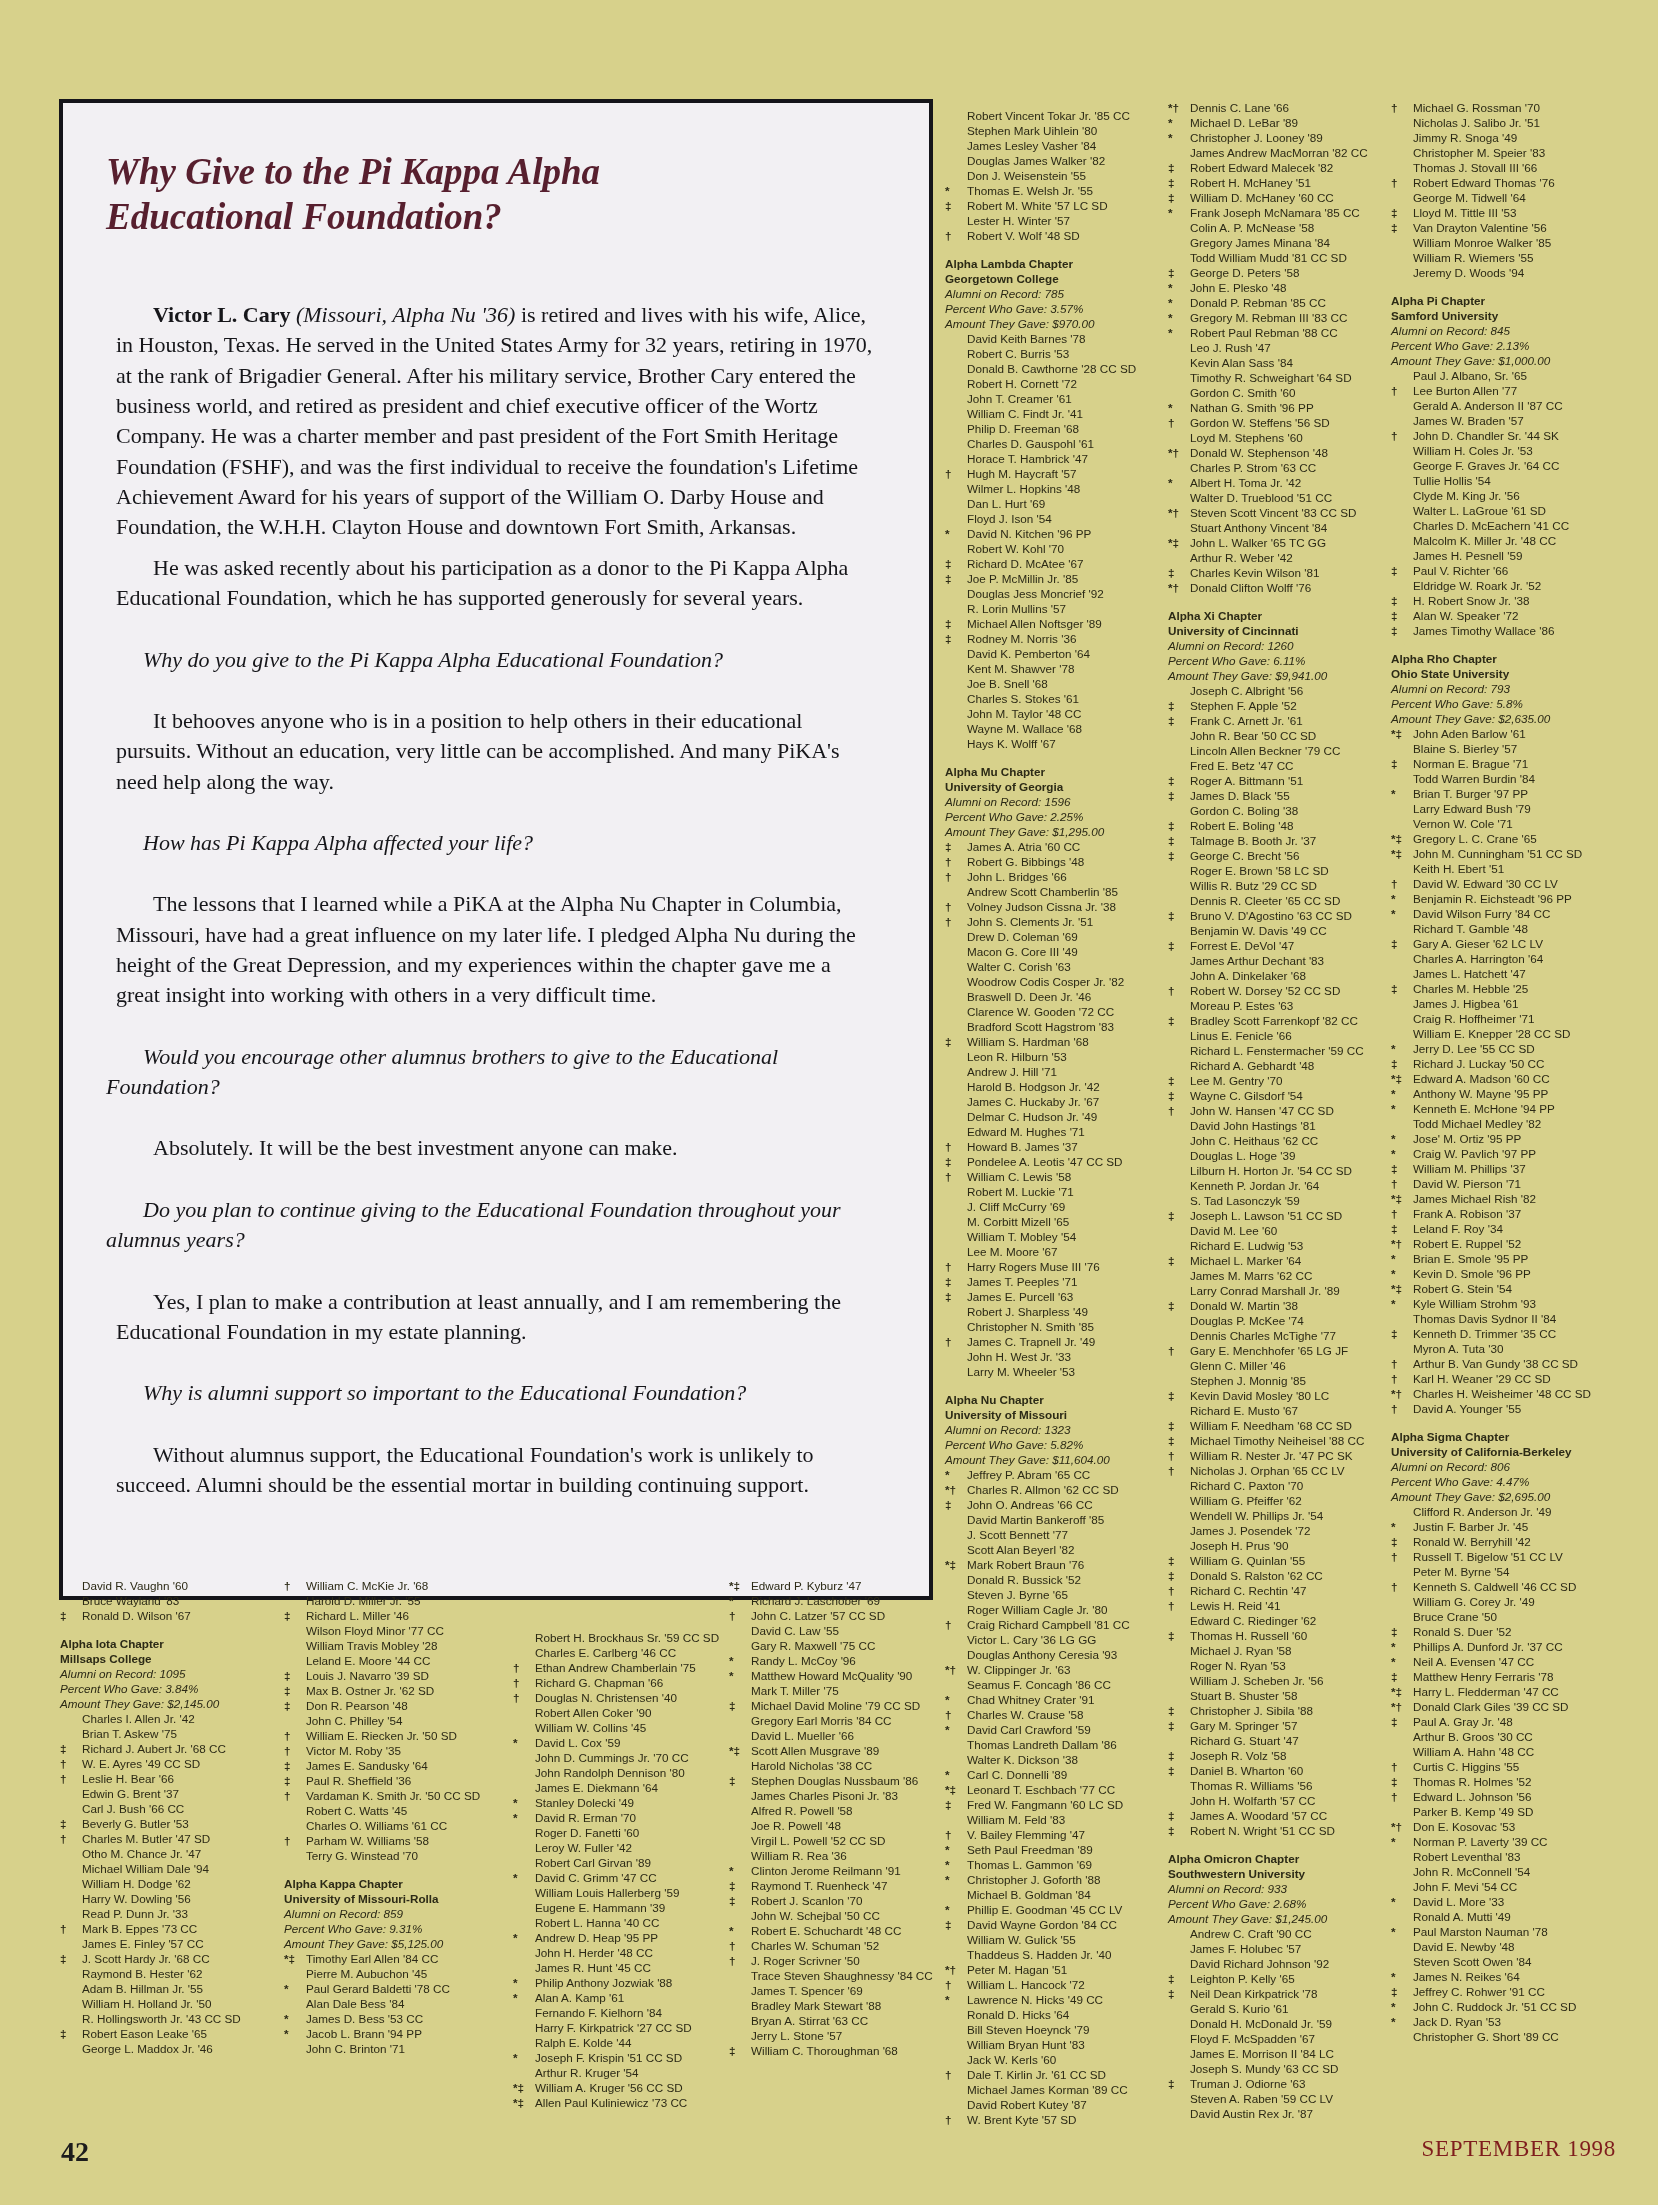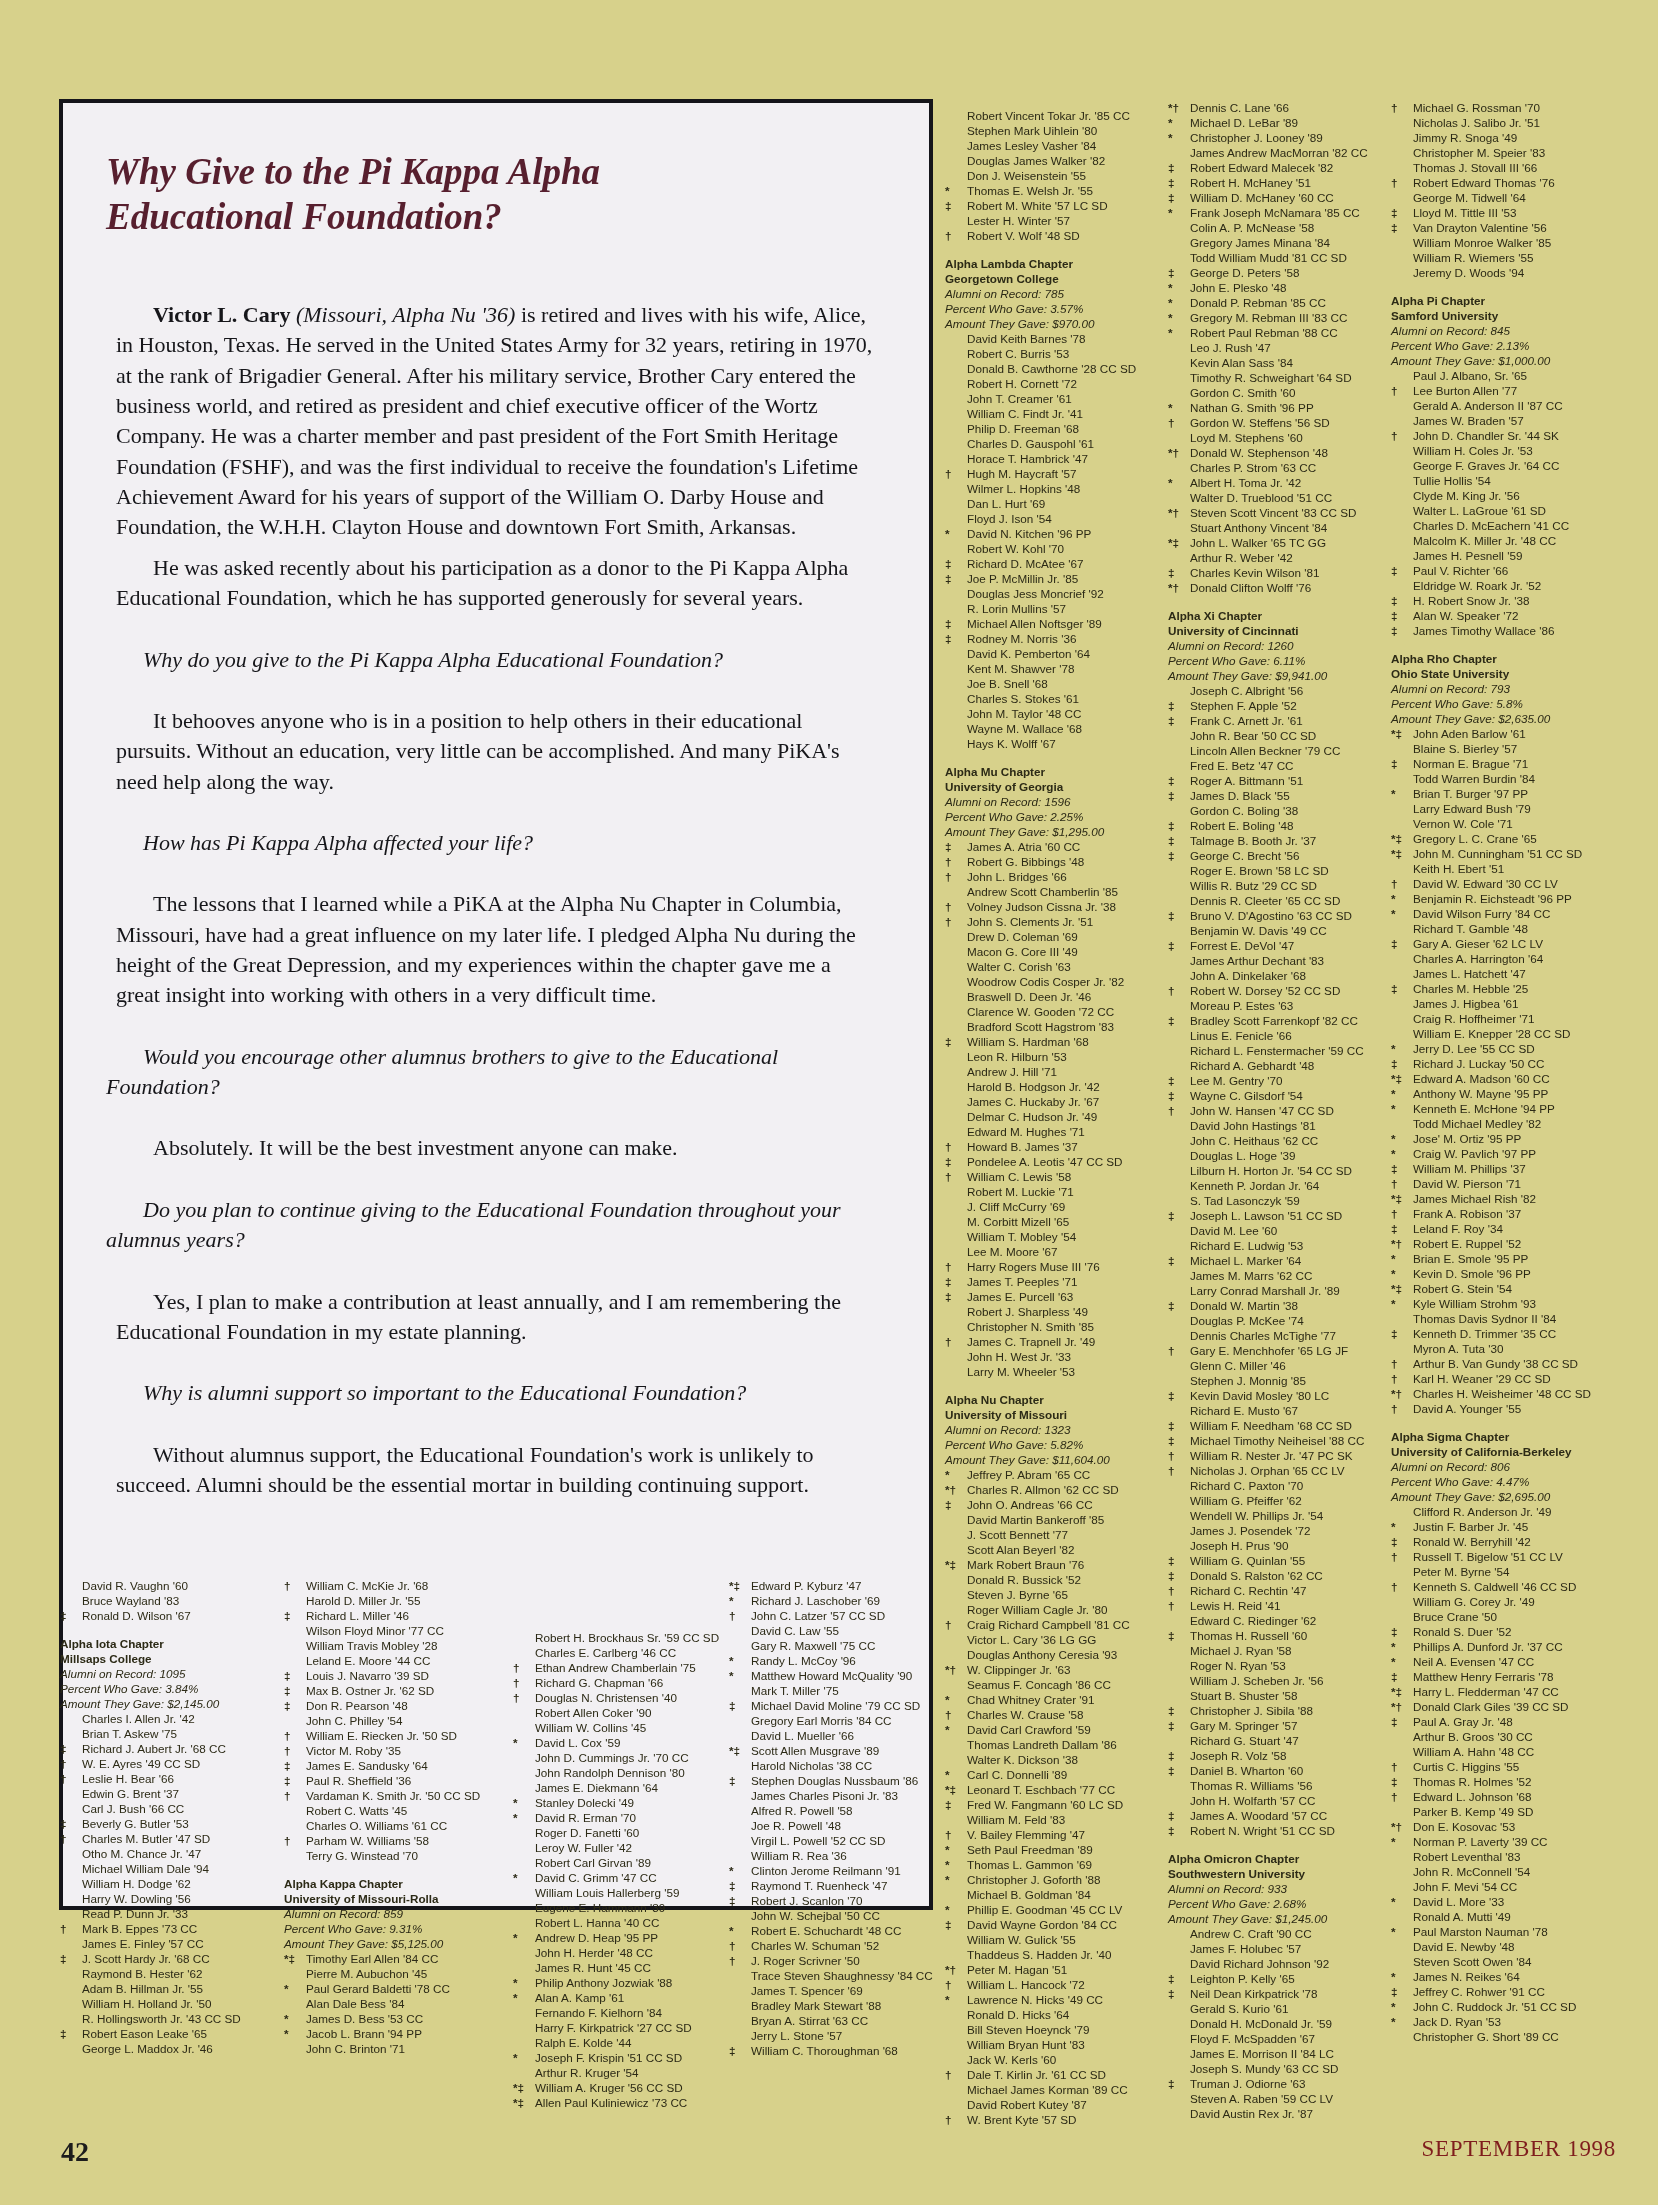--- a/index.html
+++ b/index.html
@@ -1,19 +1,19 @@
 <!DOCTYPE html>
 <html style="font-size:10.7px"><head>
 <meta charset="utf-8">
 <style>
   html,body{margin:0;padding:0;background:#b9b478;}
   #page{position:relative;width:1659px;height:2205px;background:#d7d18b;overflow:hidden;}
 
   
-  .article-box{position:absolute;left:59px;top:99px;width:874px;height:1811px;
+  .article-box{position:absolute;left:59px;top:99px;width:874px;height:1501px;
     background:#f2f0f3;border:4px solid #15151a;box-sizing:border-box;
     padding:35px 43px 0 43px;overflow:hidden;}
   .article-title{font-family:"Liberation Serif",serif;font-weight:700;font-style:italic;
     font-size:37px;line-height:1.22;color:#571f2e;margin:10.7px 0 61px 0;}
   .para{font-family:"Liberation Serif",serif;font-size:22px;line-height:1.38;
     color:#16161a;margin:10px;text-indent:37px;}
   .para.question{font-style:italic;margin:31px 0;}
   .lead-bold{font-weight:700;}
   .lead-italic{font-style:italic;}
 
@@ -1463,21 +1463,21 @@
       <div class="entry">
         <span class="mk">†</span>
         <span class="nm">Curtis C. Higgins '55</span>
       </div>
       <div class="entry">
         <span class="mk">‡</span>
         <span class="nm">Thomas R. Holmes '52</span>
       </div>
       <div class="entry">
         <span class="mk">†</span>
-        <span class="nm">Edward L. Johnson '68</span>
+        <span class="nm">Edward L. Johnson '56</span>
       </div>
       <div class="entry">
         <span class="mk"></span>
         <span class="nm">Parker B. Kemp '49 SD</span>
       </div>
       <div class="entry">
         <span class="mk">*†</span>
         <span class="nm">Don E. Kosovac '53</span>
       </div>
       <div class="entry">

